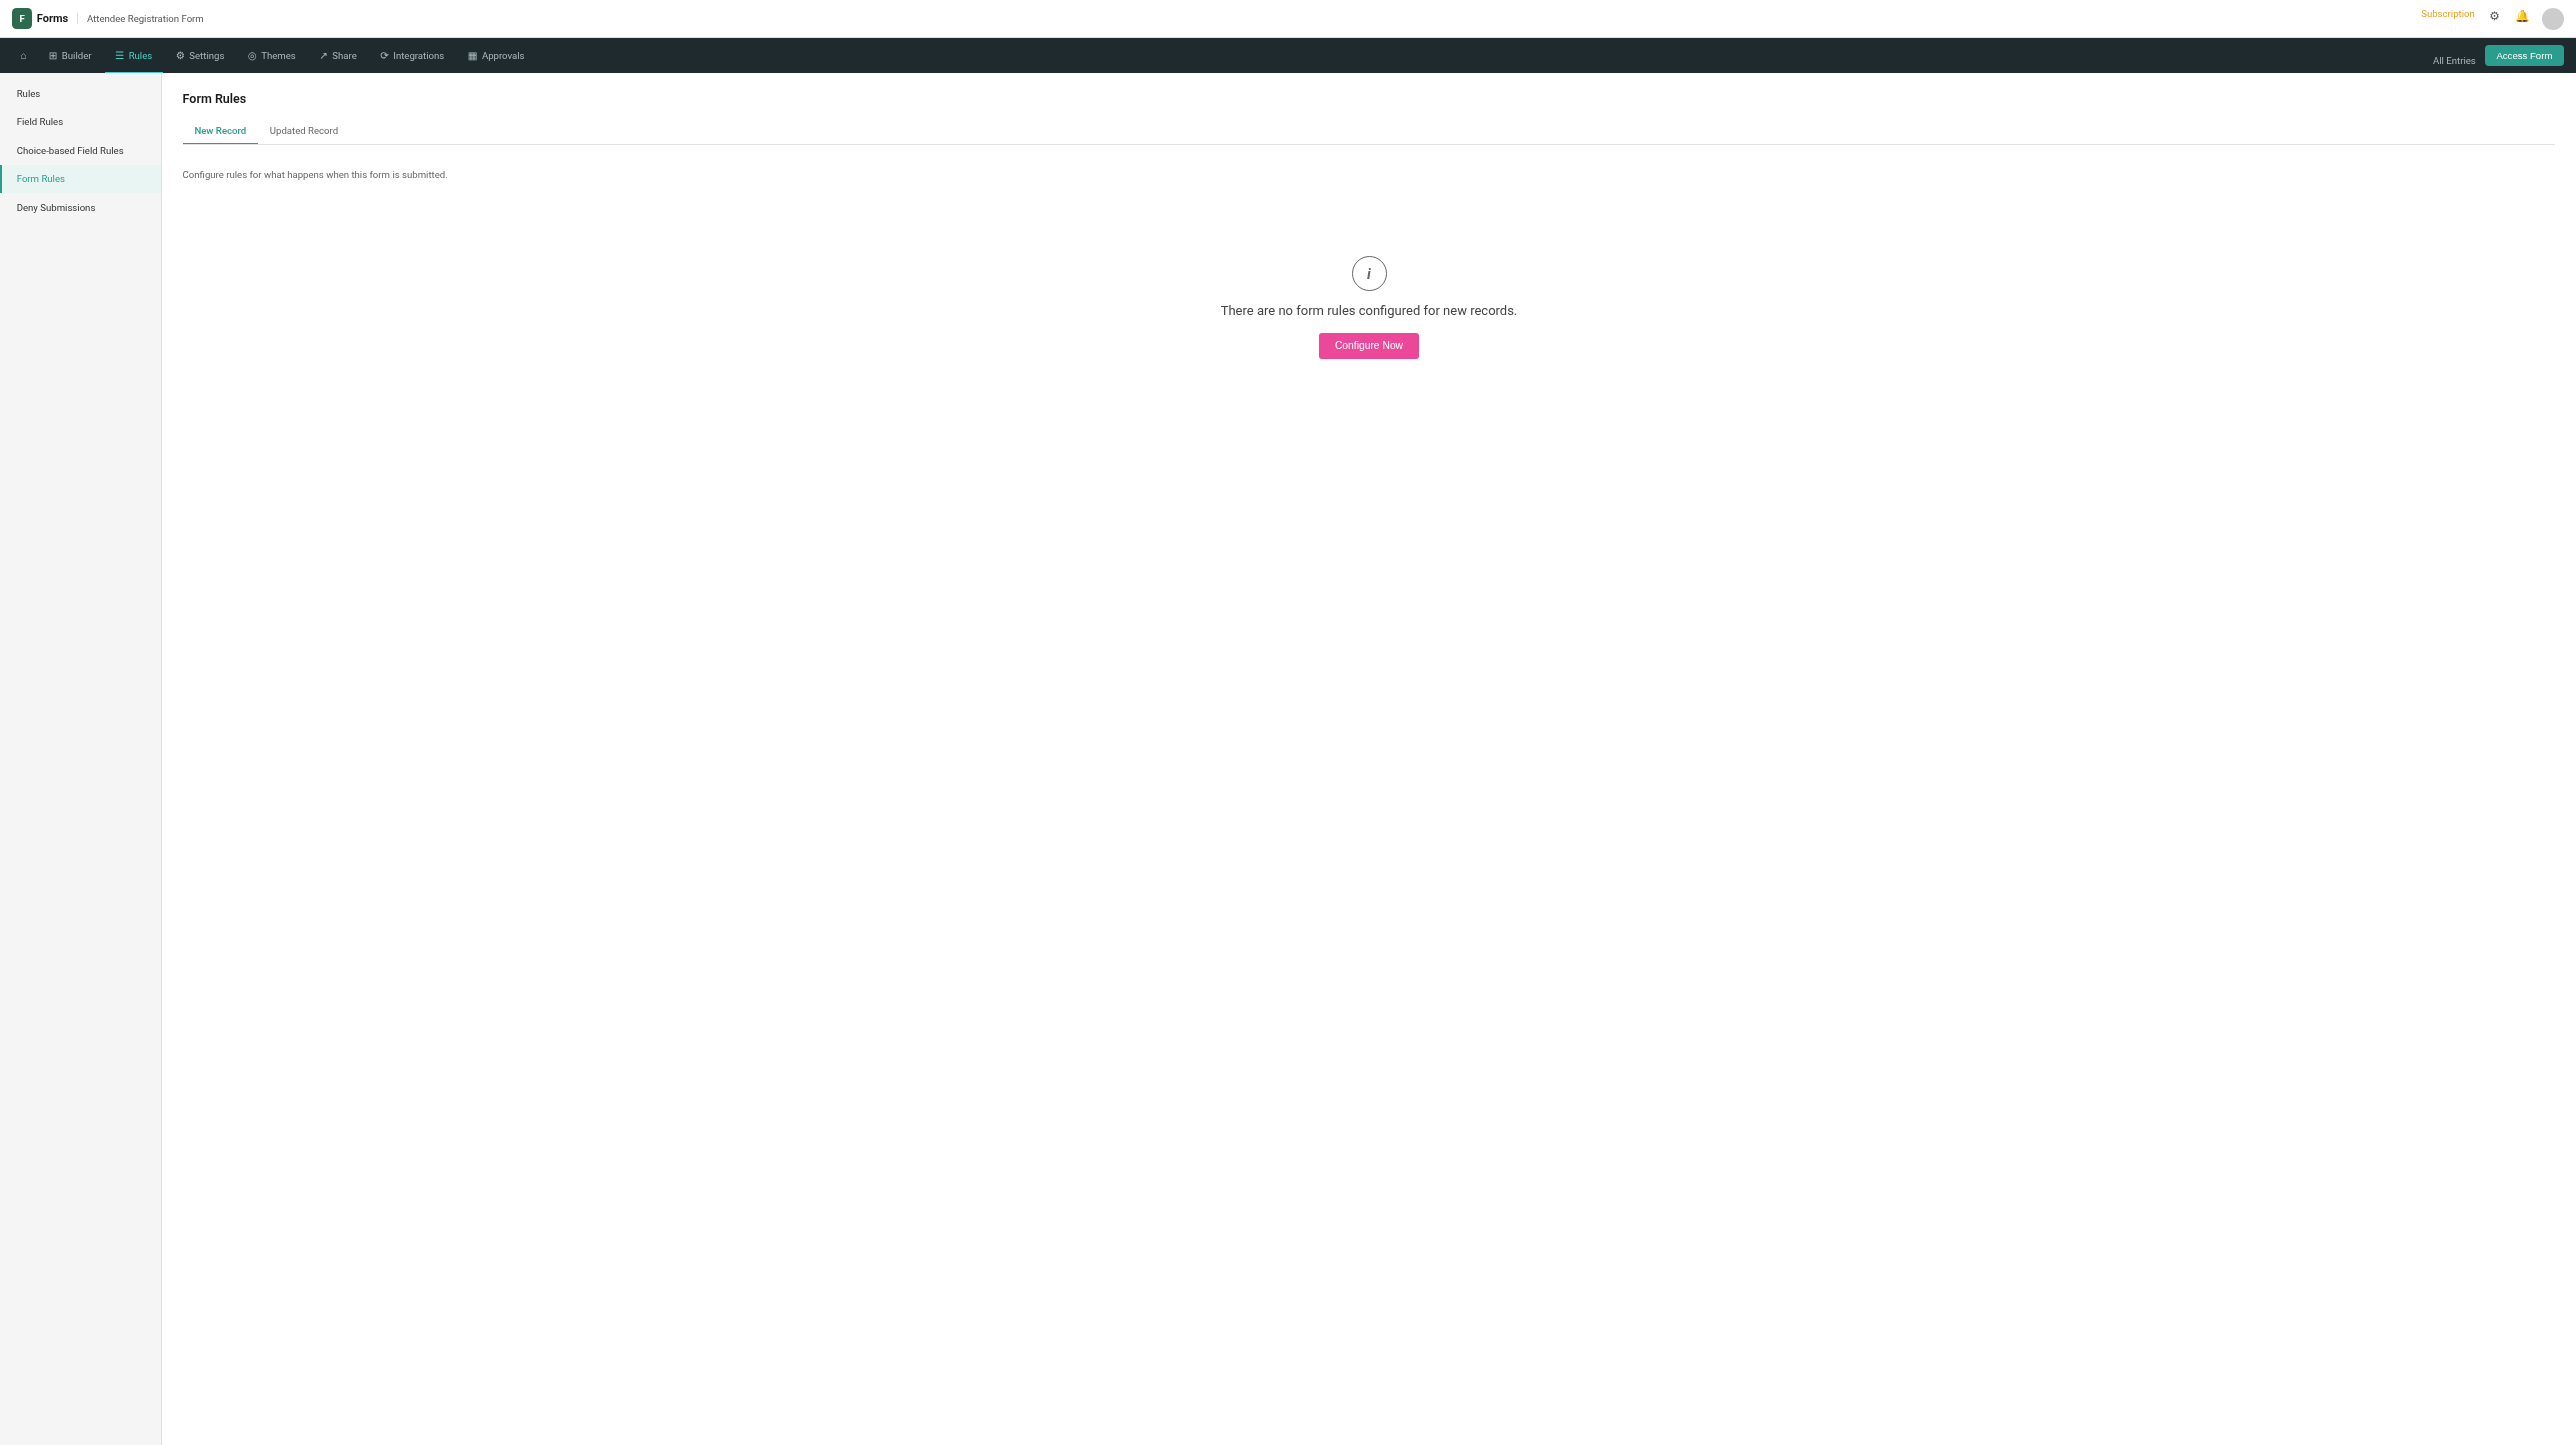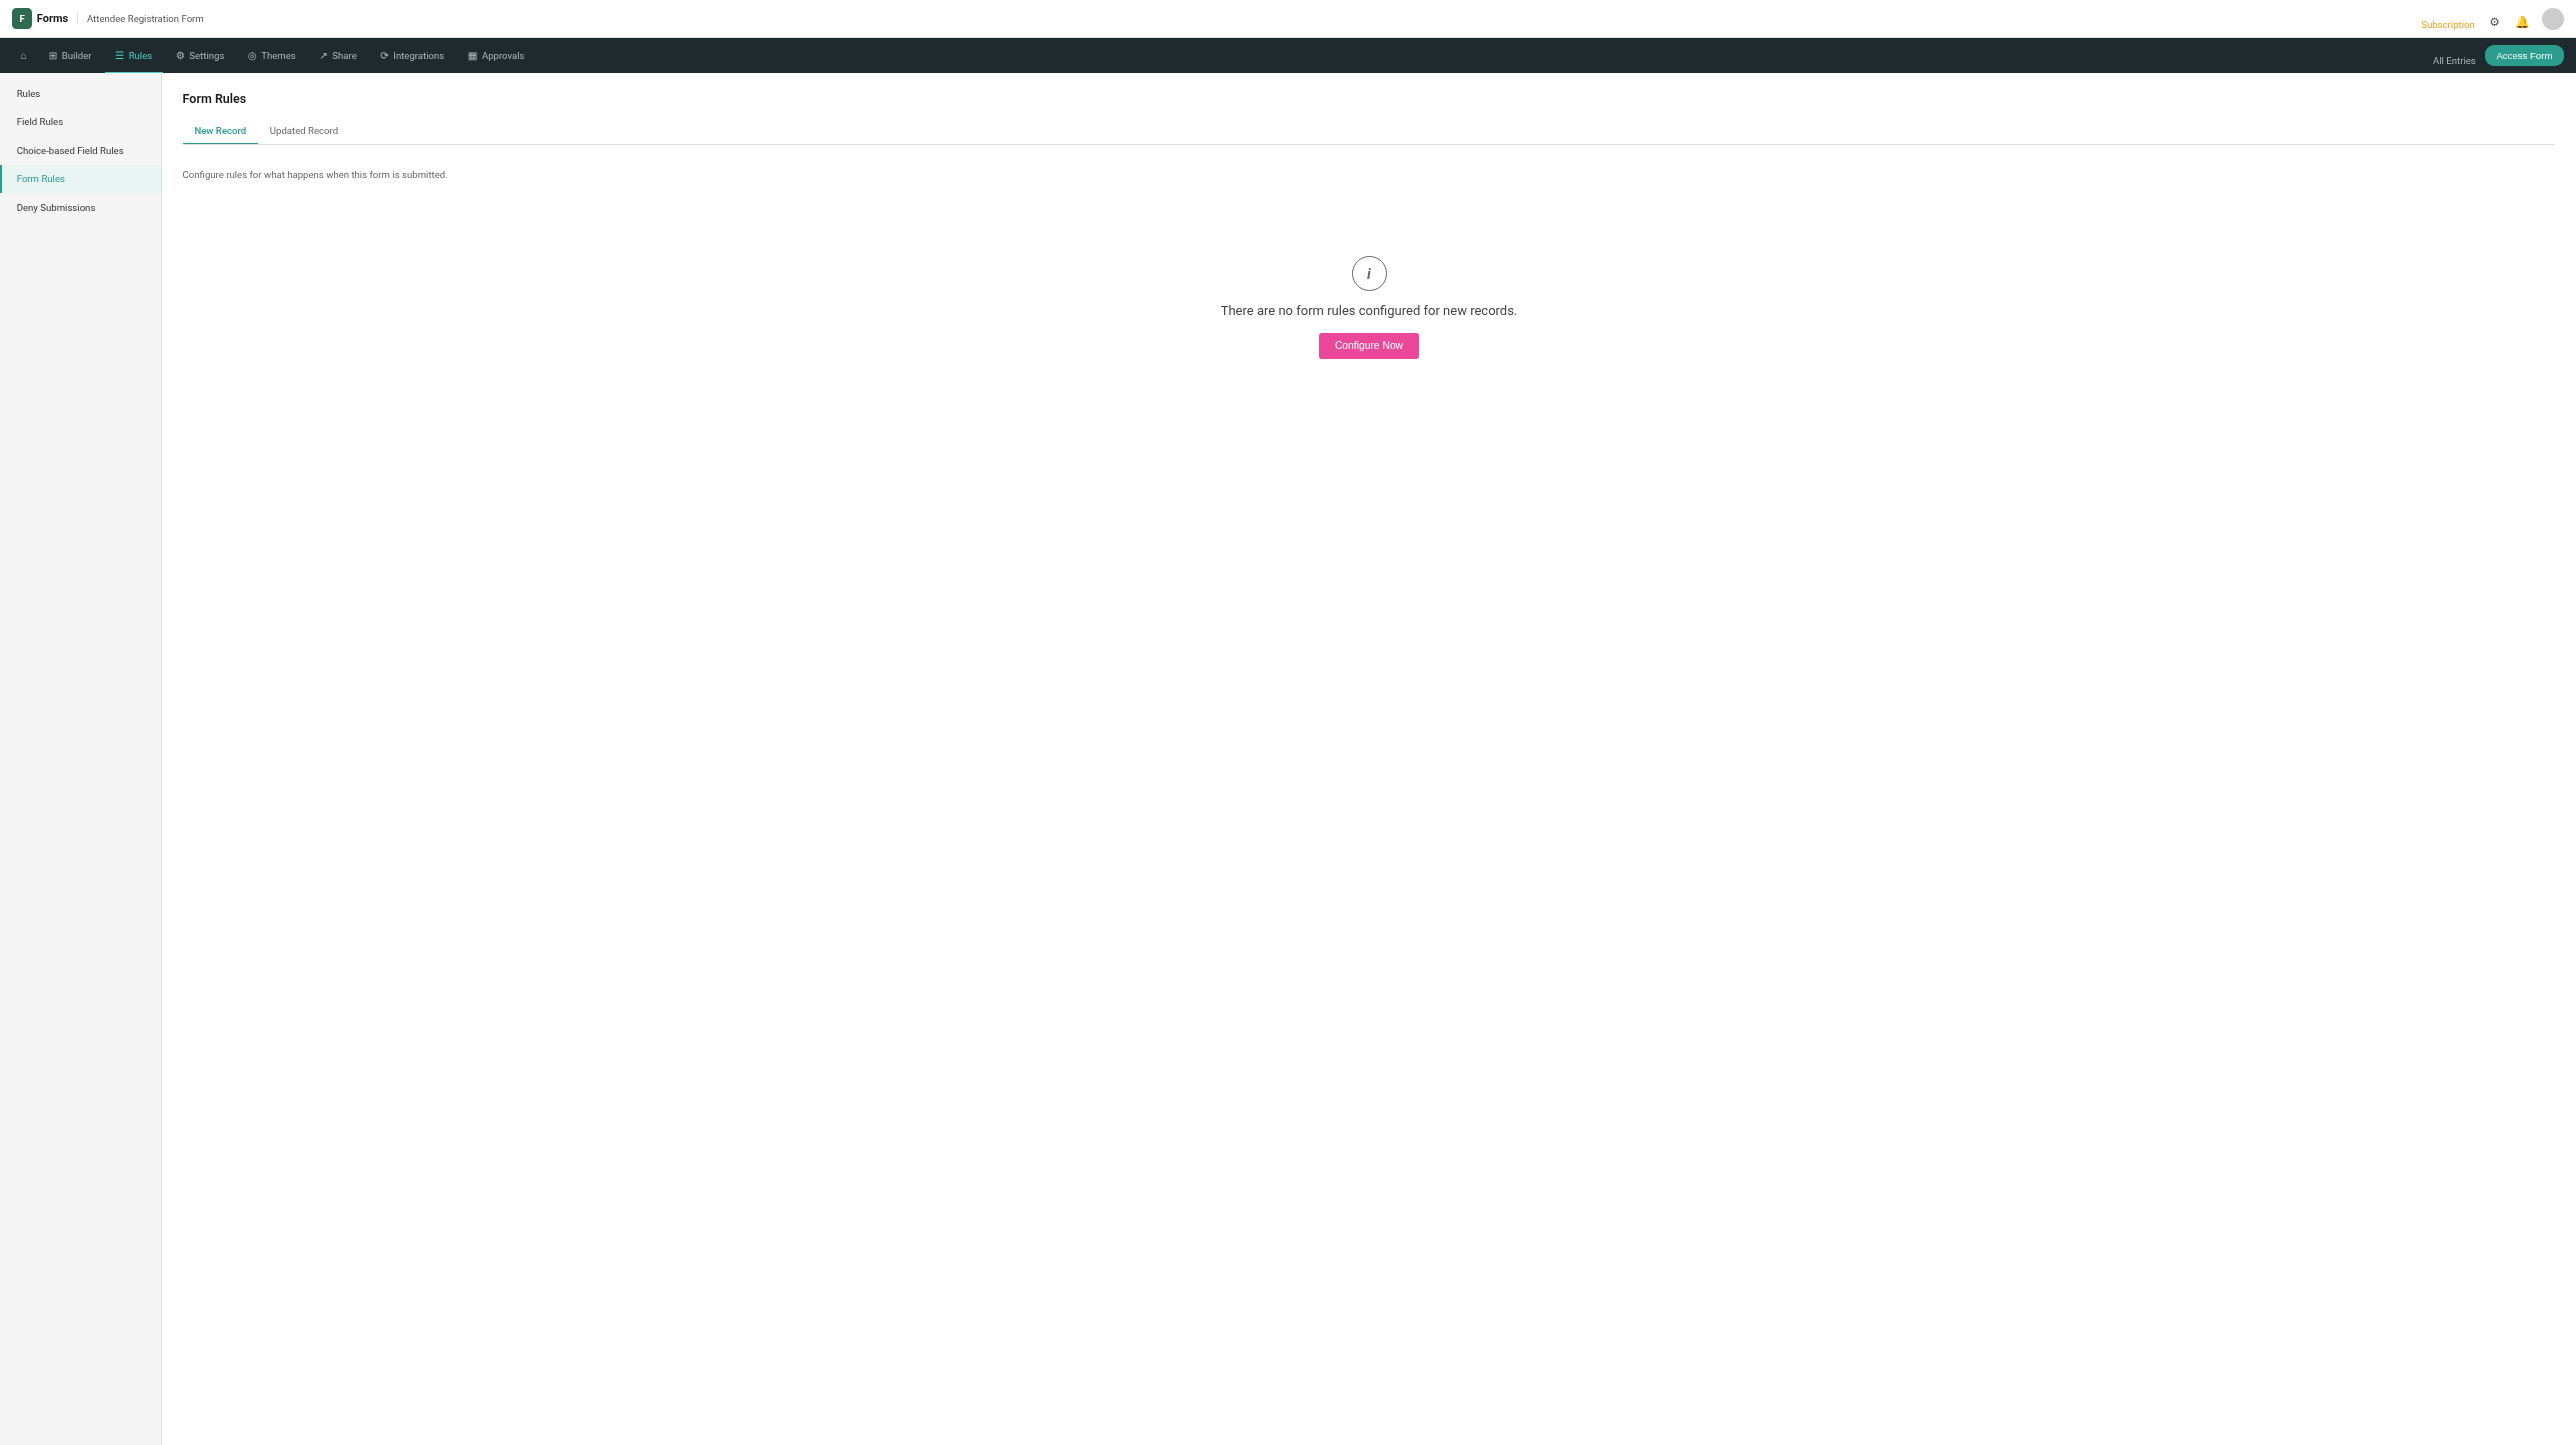--- a/index.html
+++ b/index.html
@@ -11,42 +11,42 @@
       background: #fff; border-bottom: 0.7px solid #e0e0e0;
       padding: 0 11.8px; height: 38px; flex-shrink: 0;
     }
     .topbar-left { display: flex; align-items: center; gap: 8.8px; }
     .logo { display: flex; align-items: center; gap: 4.4px; font-weight: 700; font-size: 11px; color: #1a1a1a; }
     .logo-icon {
       width: 20.6px; height: 20.6px; background: #2d6a4f; border-radius: 4.4px;
       display: flex; align-items: center; justify-content: center; color: #fff; font-size: 9.6px; font-weight: bold;
     }
     .form-title { font-size: 9.6px; color: #555; border-left: 0.7px solid #ddd; padding-left: 9px; }
-    .topbar-right { display: flex; align-items: flex-end; gap: 11.8px; }
+    .topbar-right { display: flex; align-items: flex-start; gap: 11.8px; }
     .subscription-link { color: #e8a020; font-size: 9.6px; text-decoration: none; cursor: pointer; }
     .topbar-icon { width: 16px; height: 16px; color: #555; cursor: pointer; display: flex; align-items: center; justify-content: center; font-size: 11.8px; }
     .avatar { width: 22px; height: 22px; border-radius: 50%; background: #ccc; }
 
     
     .navbar {
       display: flex; align-items: center; justify-content: space-between;
       background: #1e2a2e; height: 35px; padding: 0 11.8px; flex-shrink: 0;
     }
     .navbar-left { display: flex; align-items: center; gap: 2.9px; }
     .nav-item {
       display: flex; align-items: center; gap: 4.4px;
       padding: 0 10.3px; height: 35px; color: #aab8bb; font-size: 9.6px;
       cursor: pointer; text-decoration: none; border-bottom: 1.5px solid transparent;
     }
     .nav-item.active { color: #4ecdc4; border-bottom: 1.5px solid #4ecdc4; }
     .nav-item-home { padding: 0 8.8px; }
     .navbar-right { display: flex; align-items: flex-end; gap: 8.8px; }
     .all-entries-link { color: #aab8bb; font-size: 9.6px; cursor: pointer; }
     .access-form-btn {
-      background: #2a9d8f; color: #fff; border: none; border-radius: 9px;
+      background: #2a9d8f; color: #fff; border: none; border-radius: 4px;
       padding: 5.2px 11.8px; font-size: 9.6px; cursor: pointer; font-weight: 500;
     }
 
     
     .main-layout { display: flex; flex: 1; overflow: hidden; }
 
     
     .sidebar {
       width: 162px; background: #f5f5f5; border-right: 0.7px solid #e0e0e0;
       flex-shrink: 0; padding: 5.9px 0;

